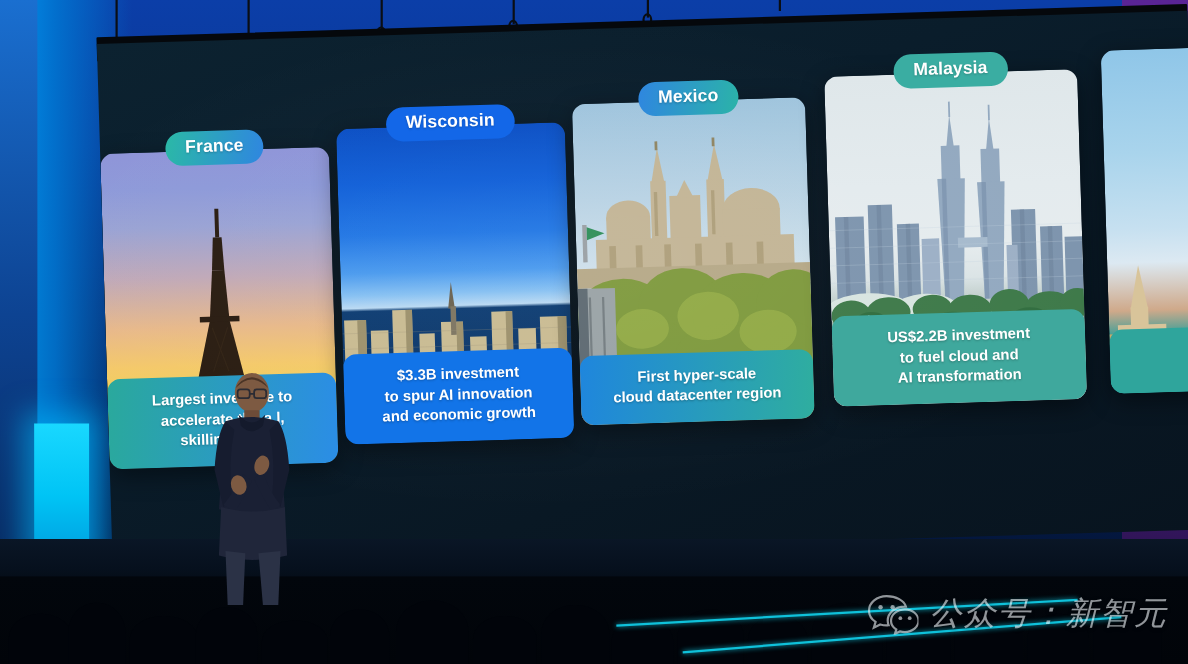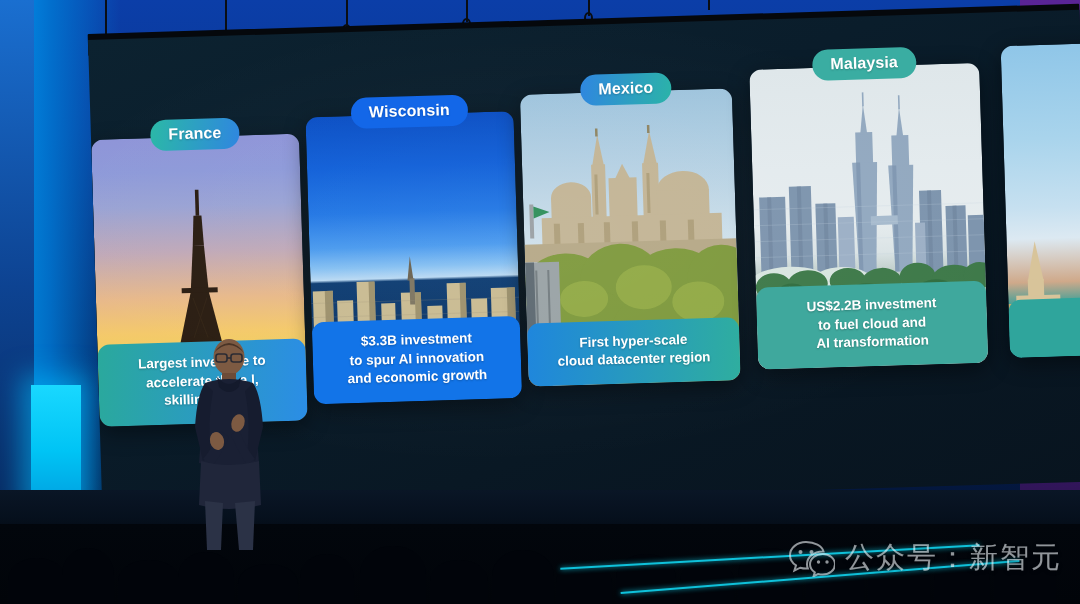--- a/index.html
+++ b/index.html
@@ -170,21 +170,21 @@
   }
   .head {
     position:absolute; bottom:0; border-radius:48% 48% 0 0;
     background:#01040a;
   }
 
   
   .watermark {
     position:absolute; right:18px; bottom:26px;
     display:flex; align-items:center; gap:10px;
-    z-index:60; opacity:.62;
+    z-index:60; opacity:.62;font-style:italic;
   }
   .wm-text {
     color:#e9eef2; font-size:29px; font-weight:400; letter-spacing:2px;
     text-shadow:0 1px 4px rgba(0,0,0,.6);
   }
   .wm-logo { flex:0 0 auto; }
   .laser {
     position:absolute; height:1.6px; background:#12e3ff; opacity:.85;
     box-shadow:0 0 5px #12e3ff; z-index:55;
   }

